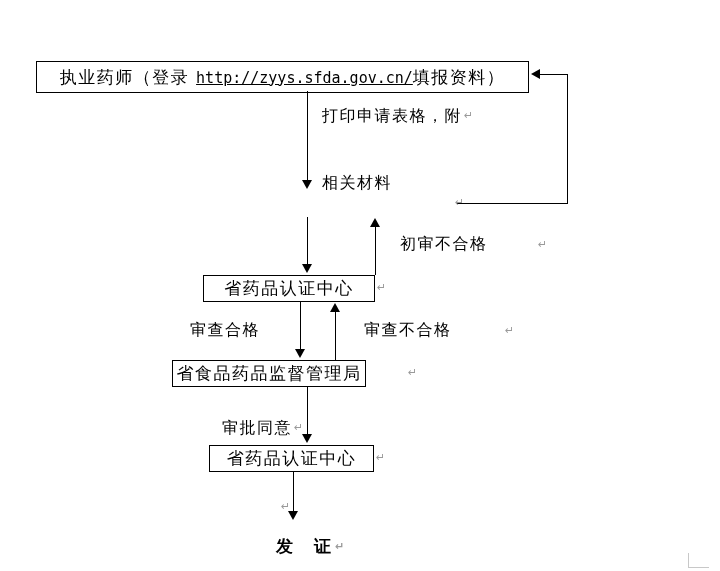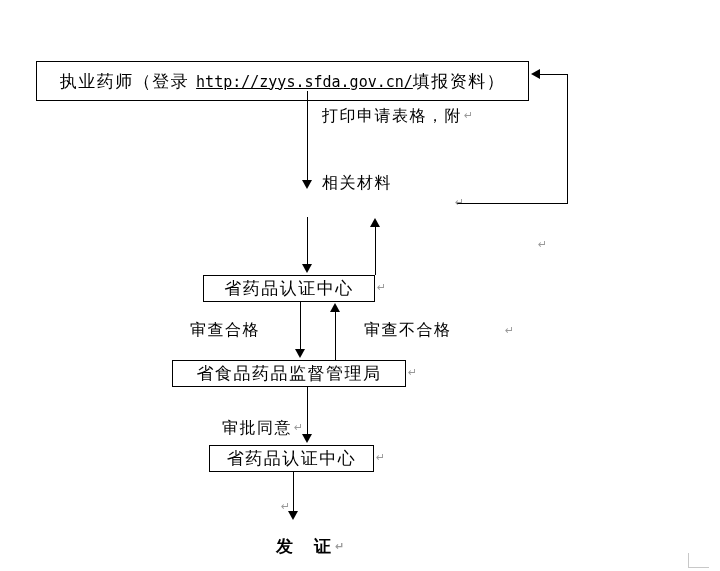--- a/index.html
+++ b/index.html
@@ -47,24 +47,24 @@
     justify-content: center;
     background: #ffffff;
     font-size: 17px;
     letter-spacing: 1.5px;
     color: #000;
   }
   .box .inner {
     padding: 0 5px;
     white-space: nowrap;
   }
-  #box-applicant { left: 36px;  top: 61px;  width: 493px; height: 40px; }
+  #box-applicant { left: 36px;  top: 61px;  width: 493px; height: 32px; }
   #box-city      { left: 114px; top: 190px; width: 340px; height: 27px; }
   #box-prov-cert1{ left: 203px; top: 275px; width: 172px; height: 27px; }
-  #box-prov-fda  { left: 172px; top: 360px; width: 234px; height: 27px; }
+  #box-prov-fda  { left: 172px; top: 360px; width: 194px; height: 27px; }
   #box-prov-cert2{ left: 209px; top: 445px; width: 165px; height: 27px; }
 
   .url {
     text-decoration: underline;
     font-family: "DejaVu Sans Mono", "Liberation Mono", monospace;
     font-size: 15px;
     letter-spacing: 0px;
   }
   
   .label {
@@ -159,20 +159,23 @@
     <span>相关材料</span>
   </div>
 
 
   <div class="vline" style="left:307px; top:217px; height:48px;"></div>
   <div class="arrow-down" style="left:302px; top:264px;"></div>
 
   <div class="vline" style="left:375px; top:226px; height:49px;"></div>
   <div class="arrow-up" style="left:370px; top:218px;"></div>
 
+  <div id="lbl-fail1" class="label cn">
+    <span>初审不合格</span>
+  </div>
   <span id="mark-fail1" class="stray-mark">↵</span>
 
   <div id="box-prov-cert1" class="box cn">
     <span class="inner">省药品认证中心</span>
   </div>
   <span class="stray-mark" style="left:377px; top:281px;">↵</span>
 
   <div class="vline" style="left:300px; top:302px; height:48px;"></div>
   <div class="arrow-down" style="left:295px; top:349px;"></div>
 

